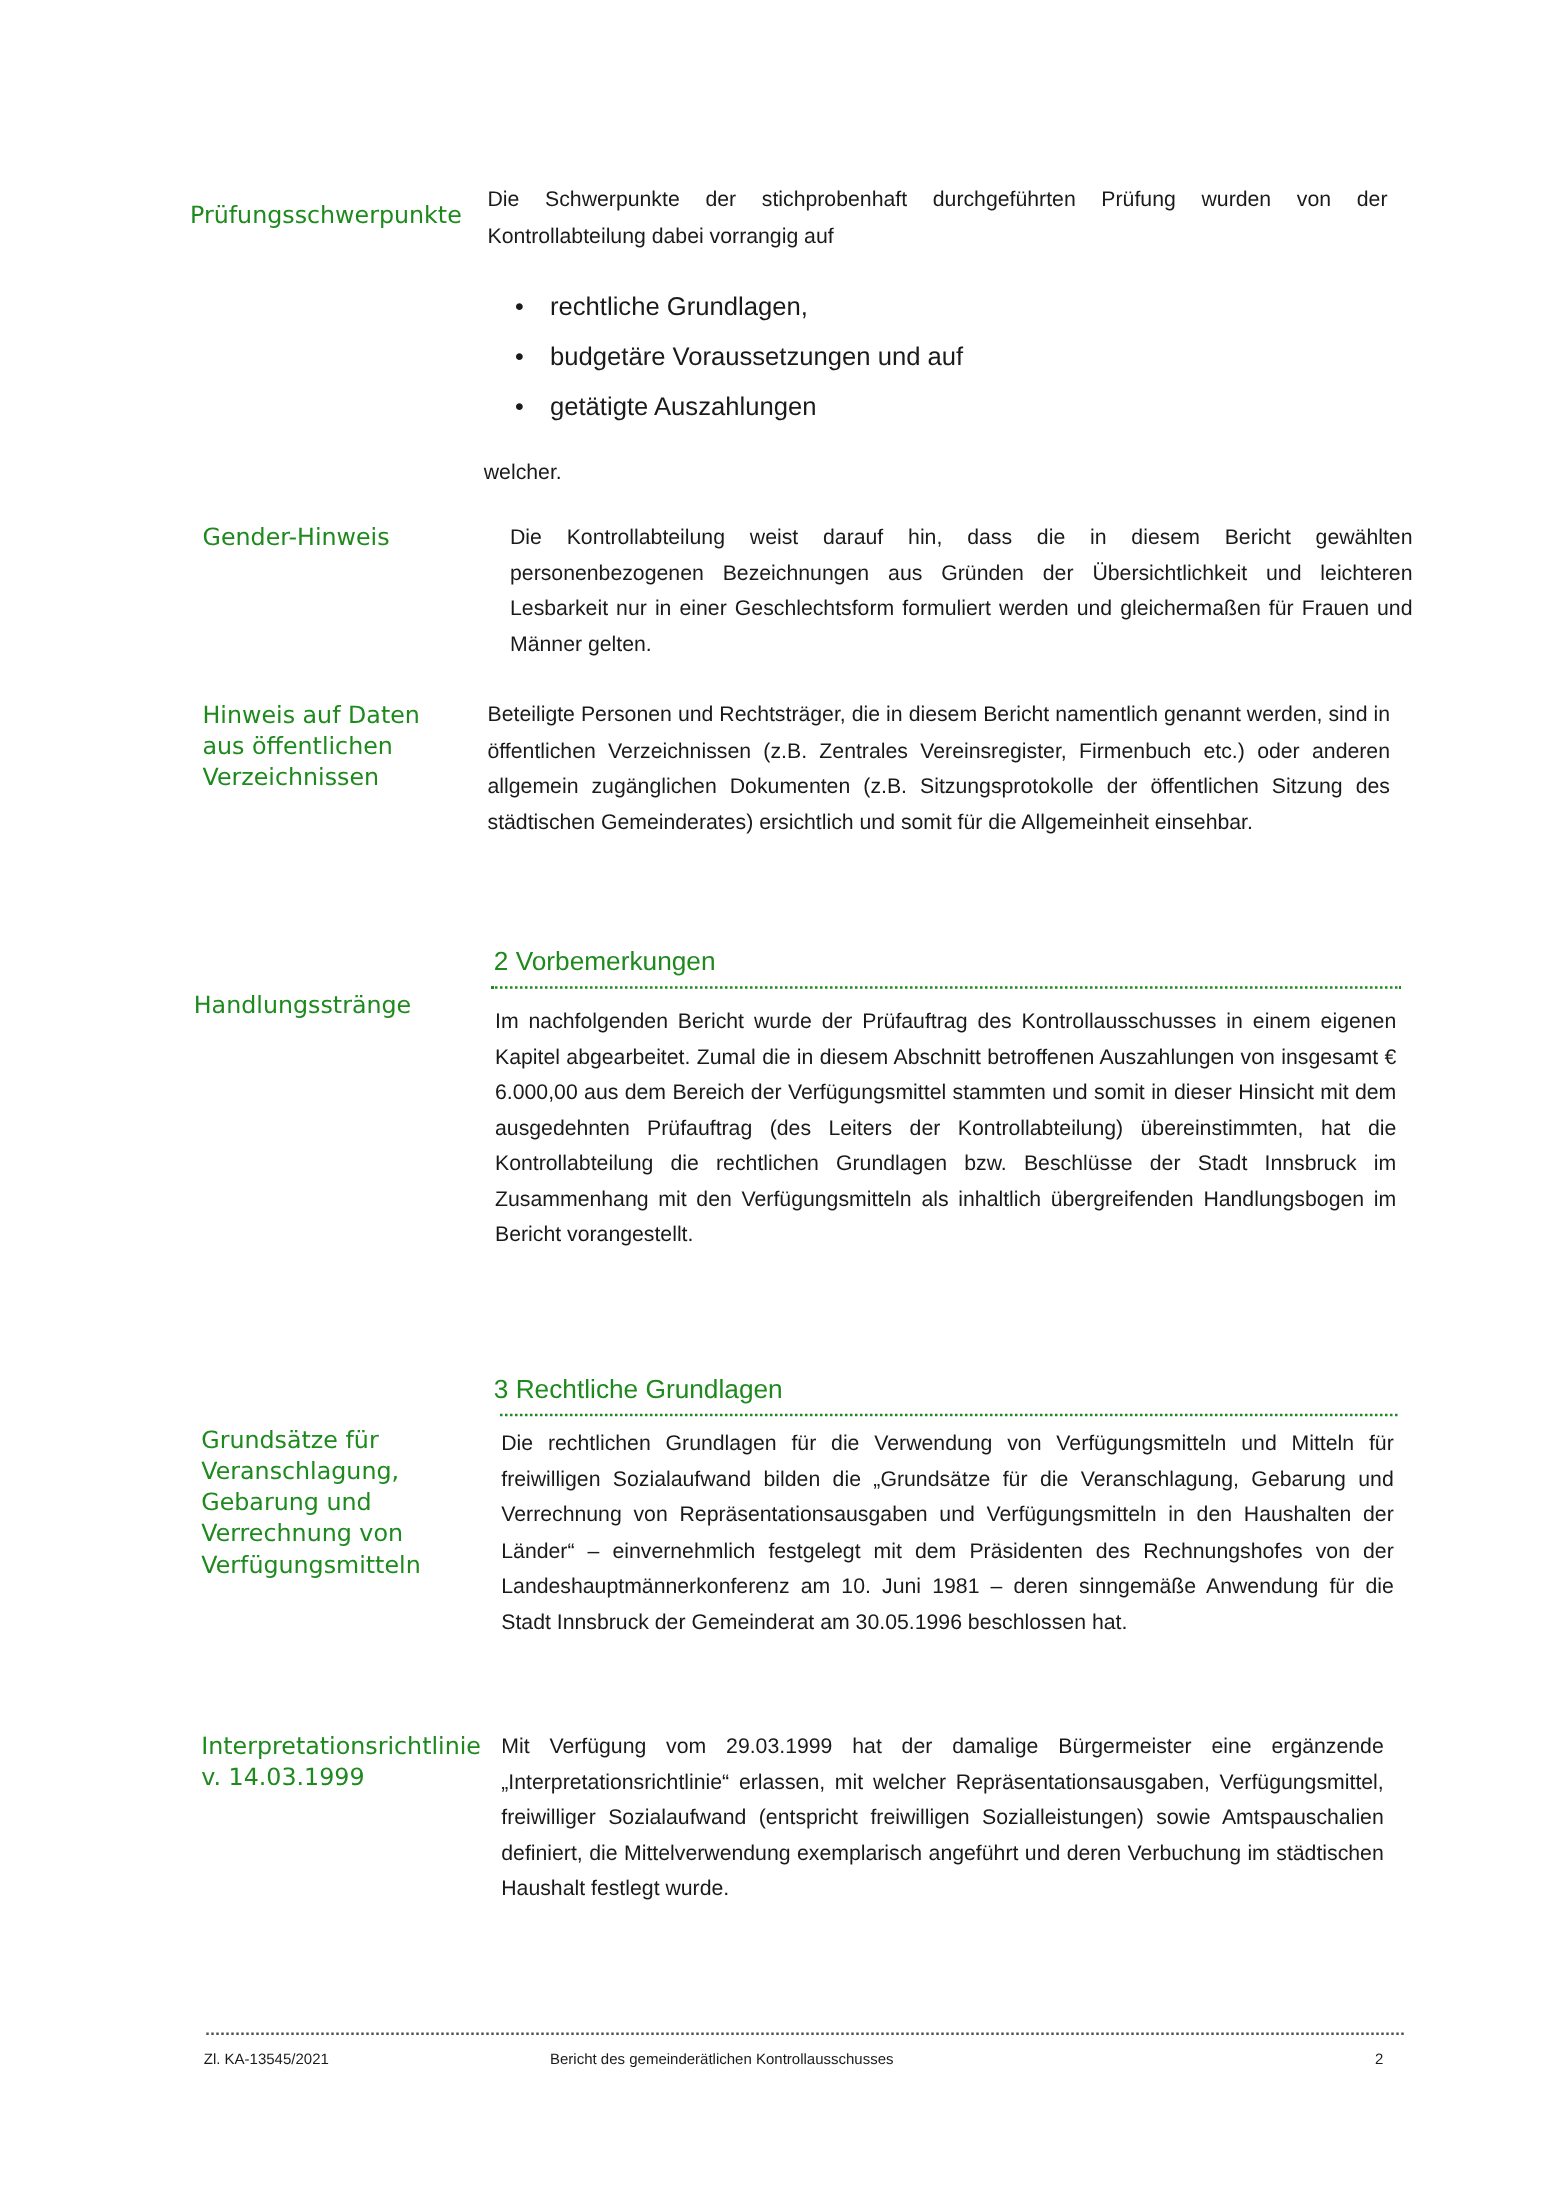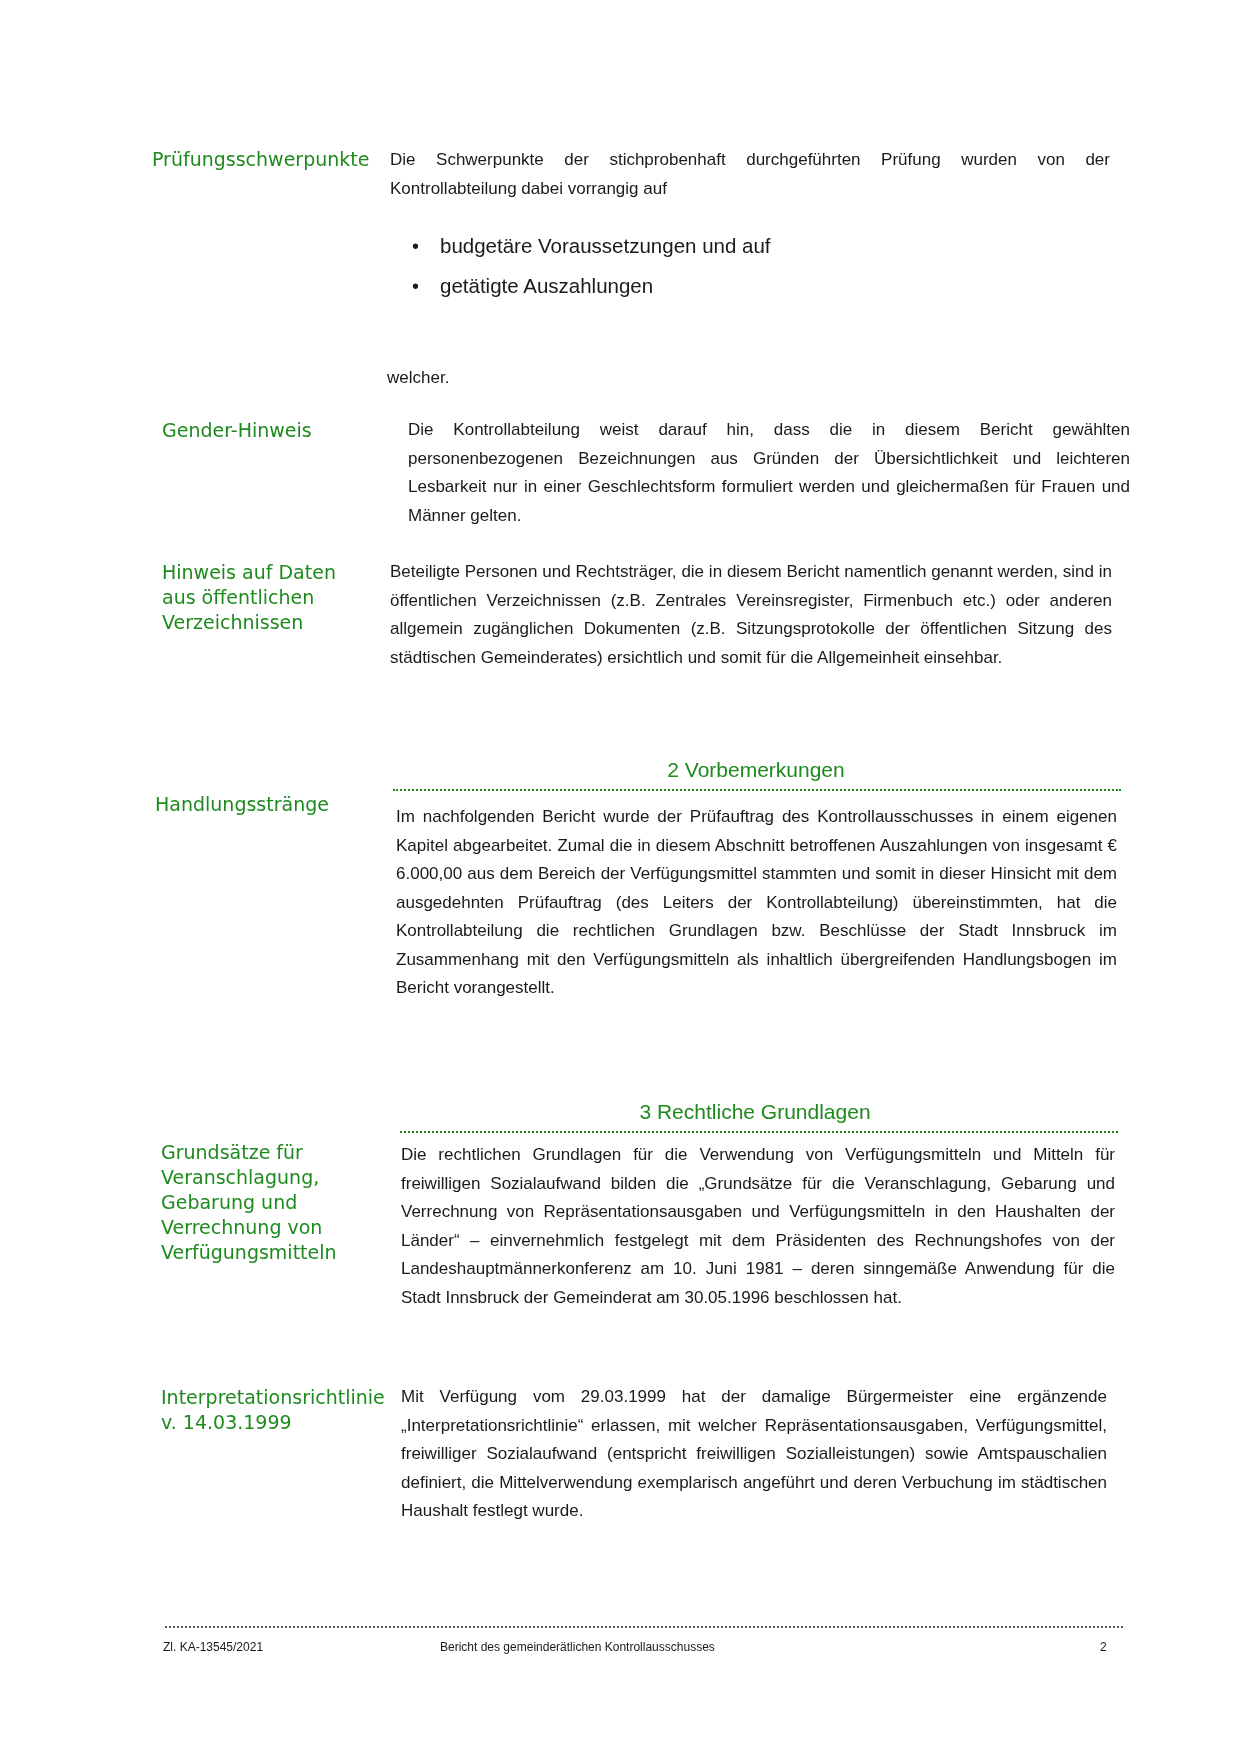--- a/index.html
+++ b/index.html
@@ -2,31 +2,32 @@
 <html><head>
 <meta charset="utf-8">
 <style>
   html, body { margin: 0; padding: 0; background: #ffffff; }
   body { width: 1241px; height: 1754px; position: relative; overflow: hidden; font-family: "Liberation Sans", sans-serif; color: #1a1a1a; }
   .label { position: absolute; color: #1e8a1e; font-family: "DejaVu Sans", sans-serif; font-size: 19px; line-height: 25px; }
   .para { position: absolute; font-size: 17px; line-height: 28.5px; text-align: justify; text-align-last: left; }
   .bullets { position: absolute; margin: 0; padding: 0; list-style: none; font-size: 20.5px; }
   .bullets li { position: relative; padding-left: 50px; height: 40px; line-height: 28px; }
   .bullets li::before { content: "\2022"; position: absolute; left: 22px; top: 0; font-size: 20px; }
-  .heading { position: absolute; color: #1e8a1e; font-size: 21px; text-align: center; }
+  .heading { position: absolute; color: #1e8a1e; font-size: 21px; text-align: left; }
   .rule { position: absolute; height: 0; border-top: 2px dotted #1e8a1e; }
   .footer-rule { position: absolute; height: 0; border-top: 2px dotted #555; left: 165px; width: 958px; top: 1626px; }
   .footer-text { position: absolute; top: 1640px; font-size: 12px; color: #1a1a1a; }
 </style>
 </head>
 <body>
 
-<div class="label" style="left:152px; top:147px;">Prüfungsschwerpunkte</div>
+<div class="label" style="left:152px; top:160px;">Prüfungsschwerpunkte</div>
 <div class="para" style="left:390px; top:146px; width:720px;">Die Schwerpunkte der stichprobenhaft durchgeführten Prüfung wurden von der Kontrollabteilung dabei vorrangig auf</div>
 <ul class="bullets" style="left:390px; top:232px; width:700px;">
+  <li>rechtliche Grundlagen,</li>
   <li>budgetäre Voraussetzungen und auf</li>
   <li>getätigte Auszahlungen</li>
 </ul>
 <div class="para" style="left:387px; top:364px; width:200px;">welcher.</div>
 
 <div class="label" style="left:162px; top:418px;">Gender-Hinweis</div>
 <div class="para" style="left:408px; top:416px; width:722px;">Die Kontrollabteilung weist darauf hin, dass die in diesem Bericht gewählten personenbezogenen Bezeichnungen aus Gründen der Übersichtlichkeit und leichteren Lesbarkeit nur in einer Geschlechtsform formuliert werden und gleichermaßen für Frauen und Männer gelten.</div>
 
 <div class="label" style="left:162px; top:560px;">
   <div>Hinweis auf Daten</div>

